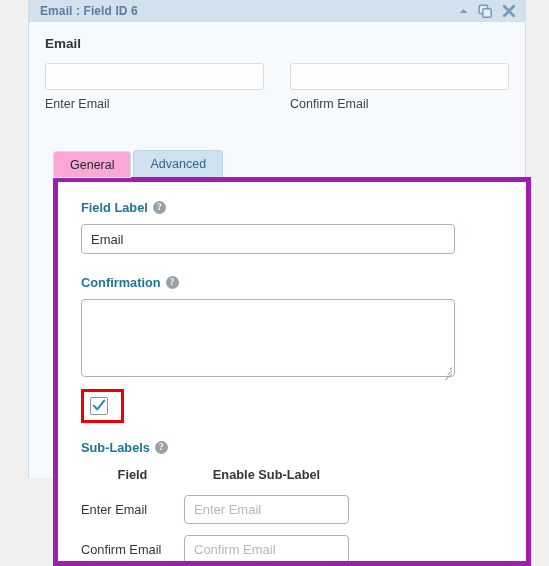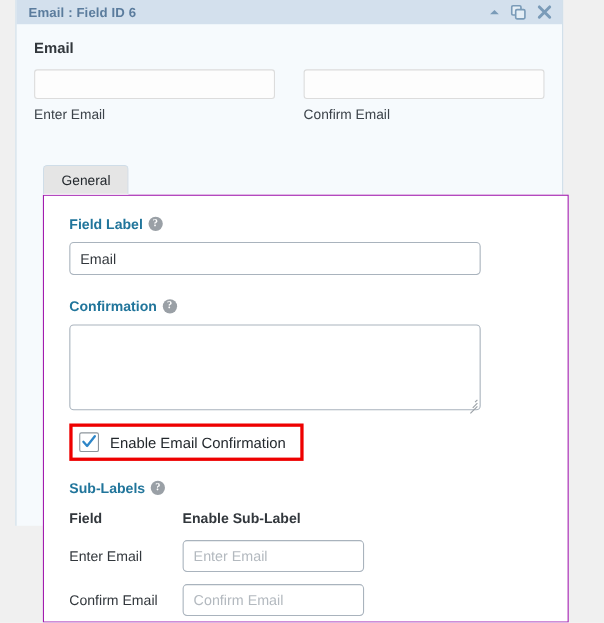--- a/index.html
+++ b/index.html
@@ -16,21 +16,21 @@
   #root {
     position: relative;
     width: 549px;
     height: 566px;
     background: #f0f0f0;
   }
 
   
   .field-panel {
     position: absolute;
-    left: 14px;
+    left: 28px;
     top: 0;
     width: 498px;
     height: 478px;
     background: #f6fafd;
     border-left: 1px solid #cfdde8;
     border-right: 1px solid #cfdde8;
     box-sizing: border-box;
   }
 
   
@@ -113,39 +113,39 @@
     white-space: nowrap;
   }
   .tab.inactive {
     background: #cfe0ee;
     color: #2c6a92;
     border: 1px solid #bcd3e4;
     border-bottom: none;
     margin-right: 2px;
   }
   .tab.active {
-    background: #e5e5e5;
+    background: #f9a8d4;
     color: #23282d;
     border: 1px solid #cfdde8;
     border-bottom: 1px solid #ffffff;
     margin-bottom: -1px;
     margin-right: 2px;
     z-index: 4;
     position: relative;
   }
 
   
   .tab-content {
     position: absolute;
     left: 24px;
     top: 177px;
     width: 478px;
     height: 389px;
     background: #ffffff;
-    border: 1px solid #a21caf;
+    border: 5px solid #a21caf;
     box-sizing: border-box;
     padding: 18px 23px 0 23px;
     overflow: hidden;
   }
 
   .setting-label {
     font-size: 12.8px;
     font-weight: bold;
     color: #21759b;
     display: flex;
@@ -257,21 +257,21 @@
 
   
   .sublabels-head {
     margin-top: 17px;
   }
   .sub-table {
     margin-top: 12px;
     border-collapse: collapse;
   }
   .sub-table th {
-    text-align: left;
+    text-align: center;
     font-size: 12.8px;
     font-weight: bold;
     color: #32373c;
     padding: 0 0 13px 0;
   }
   .sub-table th.col-field { width: 103px; }
   .sub-table td {
     padding: 0 0 11px 0;
     vertical-align: middle;
   }
@@ -335,20 +335,21 @@
         </div>
         <div class="preview-col">
           <div class="preview-input"></div>
           <div class="preview-sublabel">Confirm Email</div>
         </div>
       </div>
     </div>
 
     <div class="tabs-row">
       <div class="tab active">General</div>
+      <div class="tab inactive">Advanced</div>
     </div>
 
     <div class="tab-content">
 
       
       <div class="setting-label">
         <span>Field Label</span>
         <span class="help-icon">?</span>
       </div>
       <input class="text-input" type="text" value="Email" style="">
@@ -369,21 +370,20 @@
           </span>
       </div>
 
       
       <div class="highlight-box">
         <span class="cb">
           <svg width="14" height="16" viewBox="0 0 14 16">
             <path d="M1.8 7.6 L5.2 11.4 L12.2 2.6" fill="none" stroke="#2e86c8" stroke-width="2.1" stroke-linecap="round" stroke-linejoin="round"></path>
           </svg>
         </span>
-        <span class="cb-text">Enable Email Confirmation</span>
       </div>
 
       
       <div class="setting-label sublabels-head">
         <span>Sub-Labels</span>
         <span class="help-icon">?</span>
       </div>
 
       <table class="sub-table">
         <thead>

